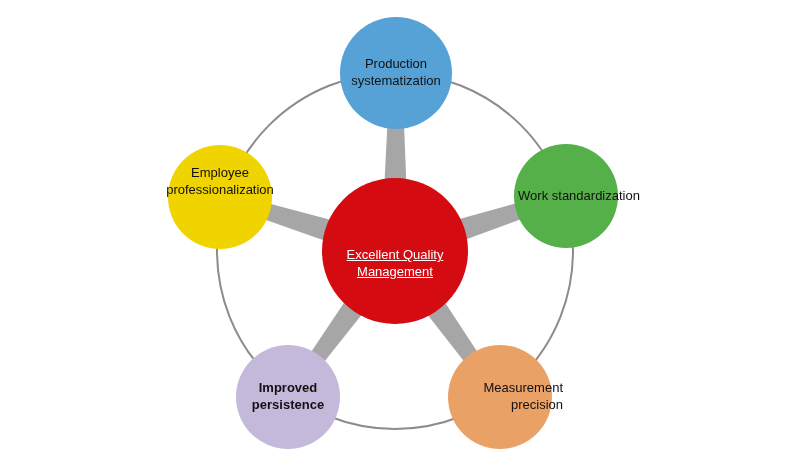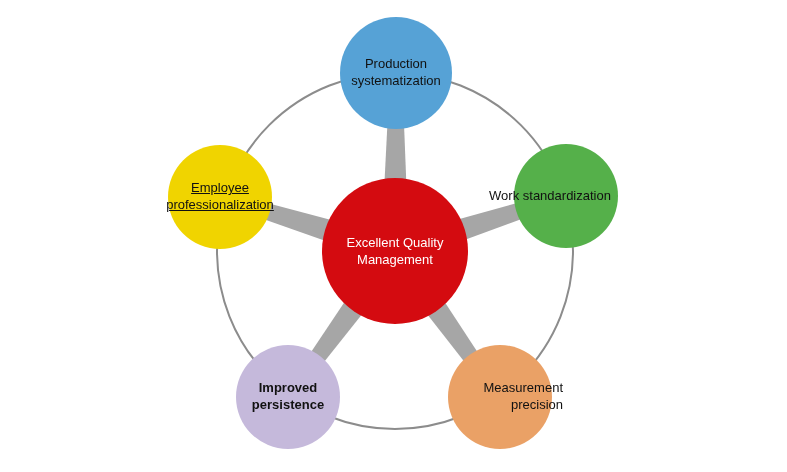--- a/index.html
+++ b/index.html
@@ -54,23 +54,23 @@
     <circle cx="566" cy="196" r="52" fill="#55b04a"></circle>
     <circle cx="500" cy="397" r="52" fill="#eaa166"></circle>
     <circle cx="288" cy="397" r="52" fill="#c5b9db"></circle>
     <circle cx="220" cy="197" r="52" fill="#f0d400"></circle>
 
     <circle cx="395" cy="251" r="73" fill="#d40b10"></circle>
   </svg>
 
   <div class="node-label" style="left:333px; top:43px; width:126px; height:60px;">Production systematization</div>
 
-  <div class="node-label" style="left:487px; top:166px; width:126px; height:60px;text-align:center;">Work standardization</div>
+  <div class="node-label" style="left:516px; top:166px; width:126px; height:60px;text-align:center;">Work standardization</div>
 
   <div class="node-label" style="left:437px; top:367px; width:126px; height:60px;text-align:right;">Measurement precision</div>
 
   <div class="node-label" style="left:225px; top:367px; width:126px; height:60px;font-weight:bold;">Improved persistence</div>
 
-  <div class="node-label" style="left:157px; top:167px; width:126px; height:60px;text-decoration:underline;">Employee professionalization</div>
+  <div class="node-label" style="left:157px; top:152px; width:126px; height:60px;">Employee professionalization</div>
 
-  <div class="node-label center" style="left:327px; top:222px; width:136px; height:60px;">Excellent Quality Management</div>
+  <div class="node-label center" style="left:327px; top:234px; width:136px; height:60px;text-decoration:underline;">Excellent Quality Management</div>
 
 </div>
 
 </body></html>

